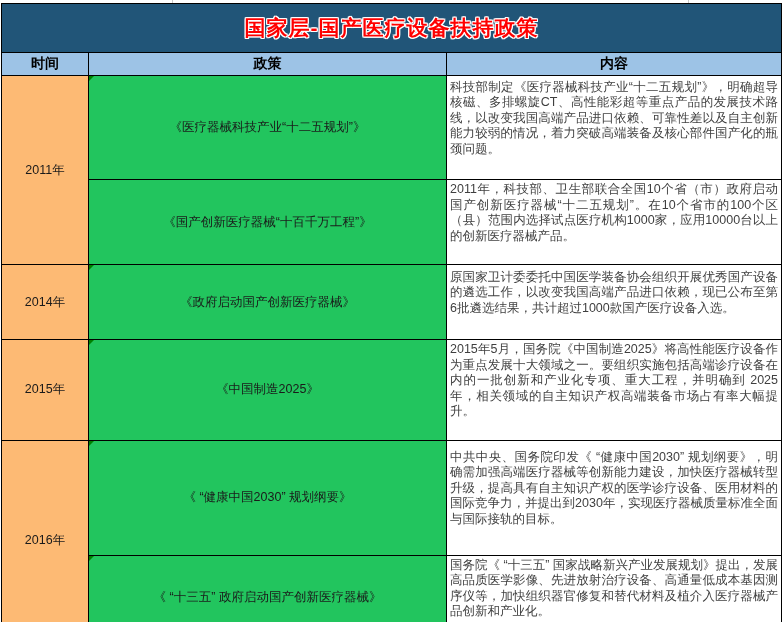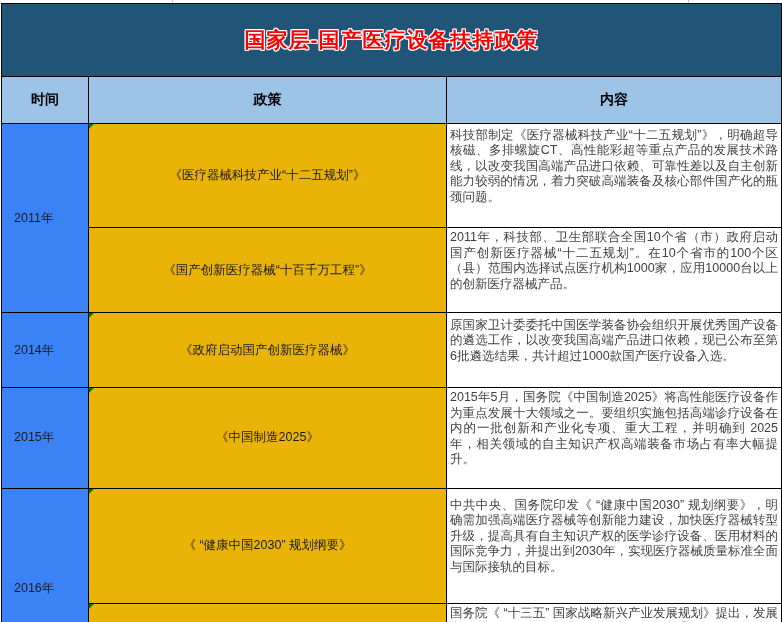--- a/index.html
+++ b/index.html
@@ -13,21 +13,21 @@
 
   .above-strip { height: 3px; background: #ffffff; position: relative; margin-left: 1px; }
   .above-strip .gl { position: absolute; top: 0; width: 1px; height: 3px; background: #c8c8c8; }
 
   table.policy-table {
     border-collapse: collapse;
     table-layout: fixed;
     margin-left: 1px;
     width: 780px;
   }
-  td, th { border: 1px solid #000000; padding: 12px; overflow: hidden; }
+  td, th { border: 1px solid #000000; padding: 0; overflow: hidden; }
 
   .title-cell {
     background: #215578;
     height: 48px;
     text-align: center;
     vertical-align: middle;
     font-size: 21px;
     font-weight: bold;
     color: #ff0000;
     letter-spacing: 1px;
@@ -41,31 +41,32 @@
     background: #9dc3e6;
     height: 22px;
     font-size: 14px;
     font-weight: bold;
     color: #000000;
     text-align: center;
     vertical-align: middle;
     margin-left: 40px;
   }
   td.time {
+    text-align: center;
     vertical-align: middle;
     font-size: 12.5px;
     color: #1a1a1a;
-    background: #3b82f6;
+    background: #fdba74;
   }
   td.policy {
     text-align: center;
     vertical-align: middle;
     font-size: 12.5px;
     color: #1a1a1a;
-    background: #eab308;
+    background: #22c55e;
     position: relative;
     padding: 2px 6px;
   }
   td.content {
     text-align: justify;
     vertical-align: middle;
     font-size: 12.5px;
     line-height: 15.5px;
     color: #3f3f3f;
     background: #ffffff;

